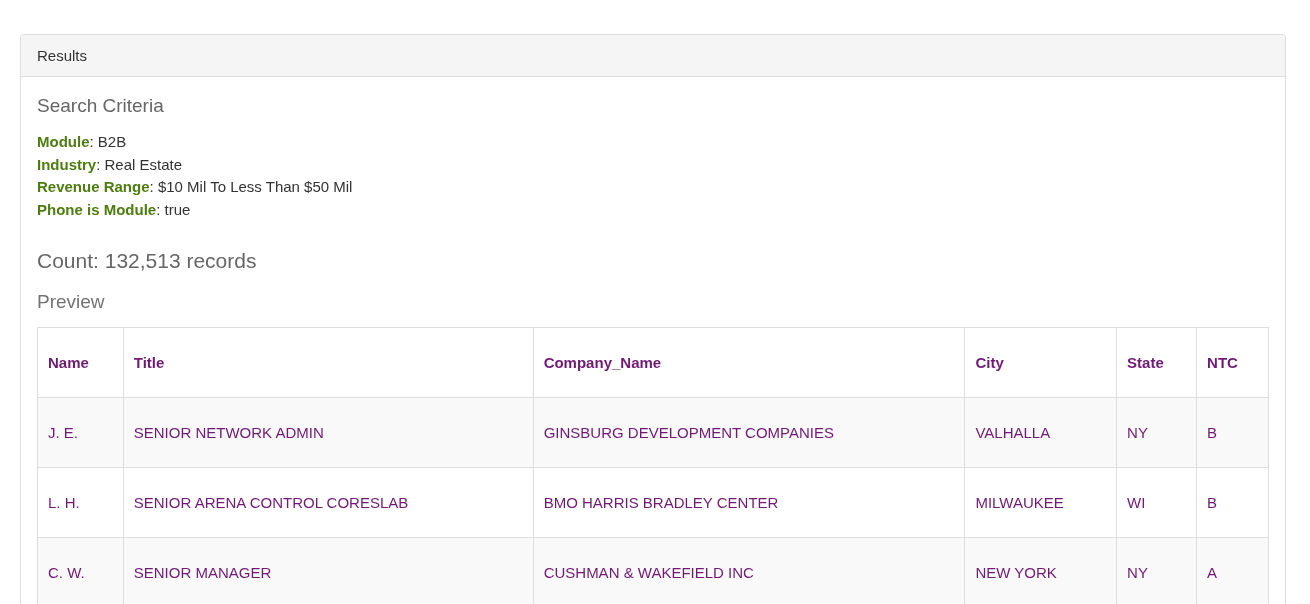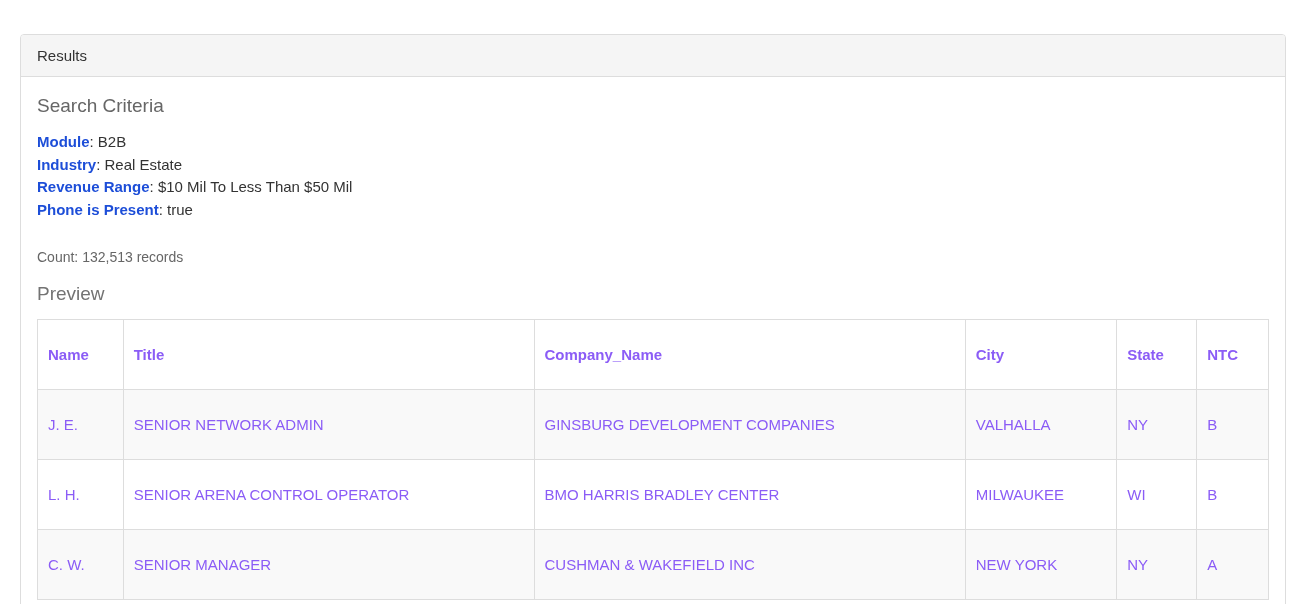--- a/index.html
+++ b/index.html
@@ -38,48 +38,48 @@
     }
     .criteria-list {
       margin-bottom: 28px;
       line-height: 1.5;
     }
     .criteria-list .row {
       margin-bottom: 0;
     }
     .criteria-list .label {
       font-weight: bold;
-      color: #1d4ed8;
+      color: #4d7c0f;
     }
     .criteria-list .value {
       color: #333;
     }
     .count-heading {
-      font-size: 14px;
+      font-size: 21px;
       font-weight: 400;
       color: #666;
       margin-bottom: 18px;
     }
     .preview-heading {
       font-size: 19px;
       font-weight: 400;
       color: #737373;
       margin-bottom: 14px;
     }
     table {
       width: 100%;
       border-collapse: collapse;
       border: 1px solid #ddd;
     }
     th, td {
       border: 1px solid #ddd;
       padding: 26px 10px;
       text-align: left;
       font-size: 15px;
-      color: #8b5cf6;
+      color: #701a75;
     }
     th {
       font-weight: bold;
       background: #fff;
     }
     tbody tr:nth-child(odd) {
       background: #f9f9f9;
     }
     tbody tr:nth-child(even) {
       background: #fff;
@@ -100,21 +100,21 @@
       <div class="row">
         <span class="label">Module</span><span class="value">: <span>B2B</span></span>
       </div>
       <div class="row">
         <span class="label">Industry</span><span class="value">: <span>Real Estate</span></span>
       </div>
       <div class="row">
         <span class="label">Revenue Range</span><span class="value">: <span>$10 Mil To Less Than $50 Mil</span></span>
       </div>
       <div class="row">
-        <span class="label">Phone is Present</span><span class="value">: <span>true</span></span>
+        <span class="label">Phone is Module</span><span class="value">: <span>true</span></span>
       </div>
     </div>
 
     <div class="count-heading">Count: 132,513 records</div>
 
     <div class="preview-heading">Preview</div>
 
     <table>
       <thead>
         <tr>
@@ -130,21 +130,21 @@
         <tr>
           <td>J. E.</td>
           <td>SENIOR NETWORK ADMIN</td>
           <td>GINSBURG DEVELOPMENT COMPANIES</td>
           <td>VALHALLA</td>
           <td>NY</td>
           <td>B</td>
         </tr>
         <tr>
           <td>L. H.</td>
-          <td>SENIOR ARENA CONTROL OPERATOR</td>
+          <td>SENIOR ARENA CONTROL CORESLAB</td>
           <td>BMO HARRIS BRADLEY CENTER</td>
           <td>MILWAUKEE</td>
           <td>WI</td>
           <td>B</td>
         </tr>
         <tr>
           <td>C. W.</td>
           <td>SENIOR MANAGER</td>
           <td>CUSHMAN &amp; WAKEFIELD INC</td>
           <td>NEW YORK</td>

